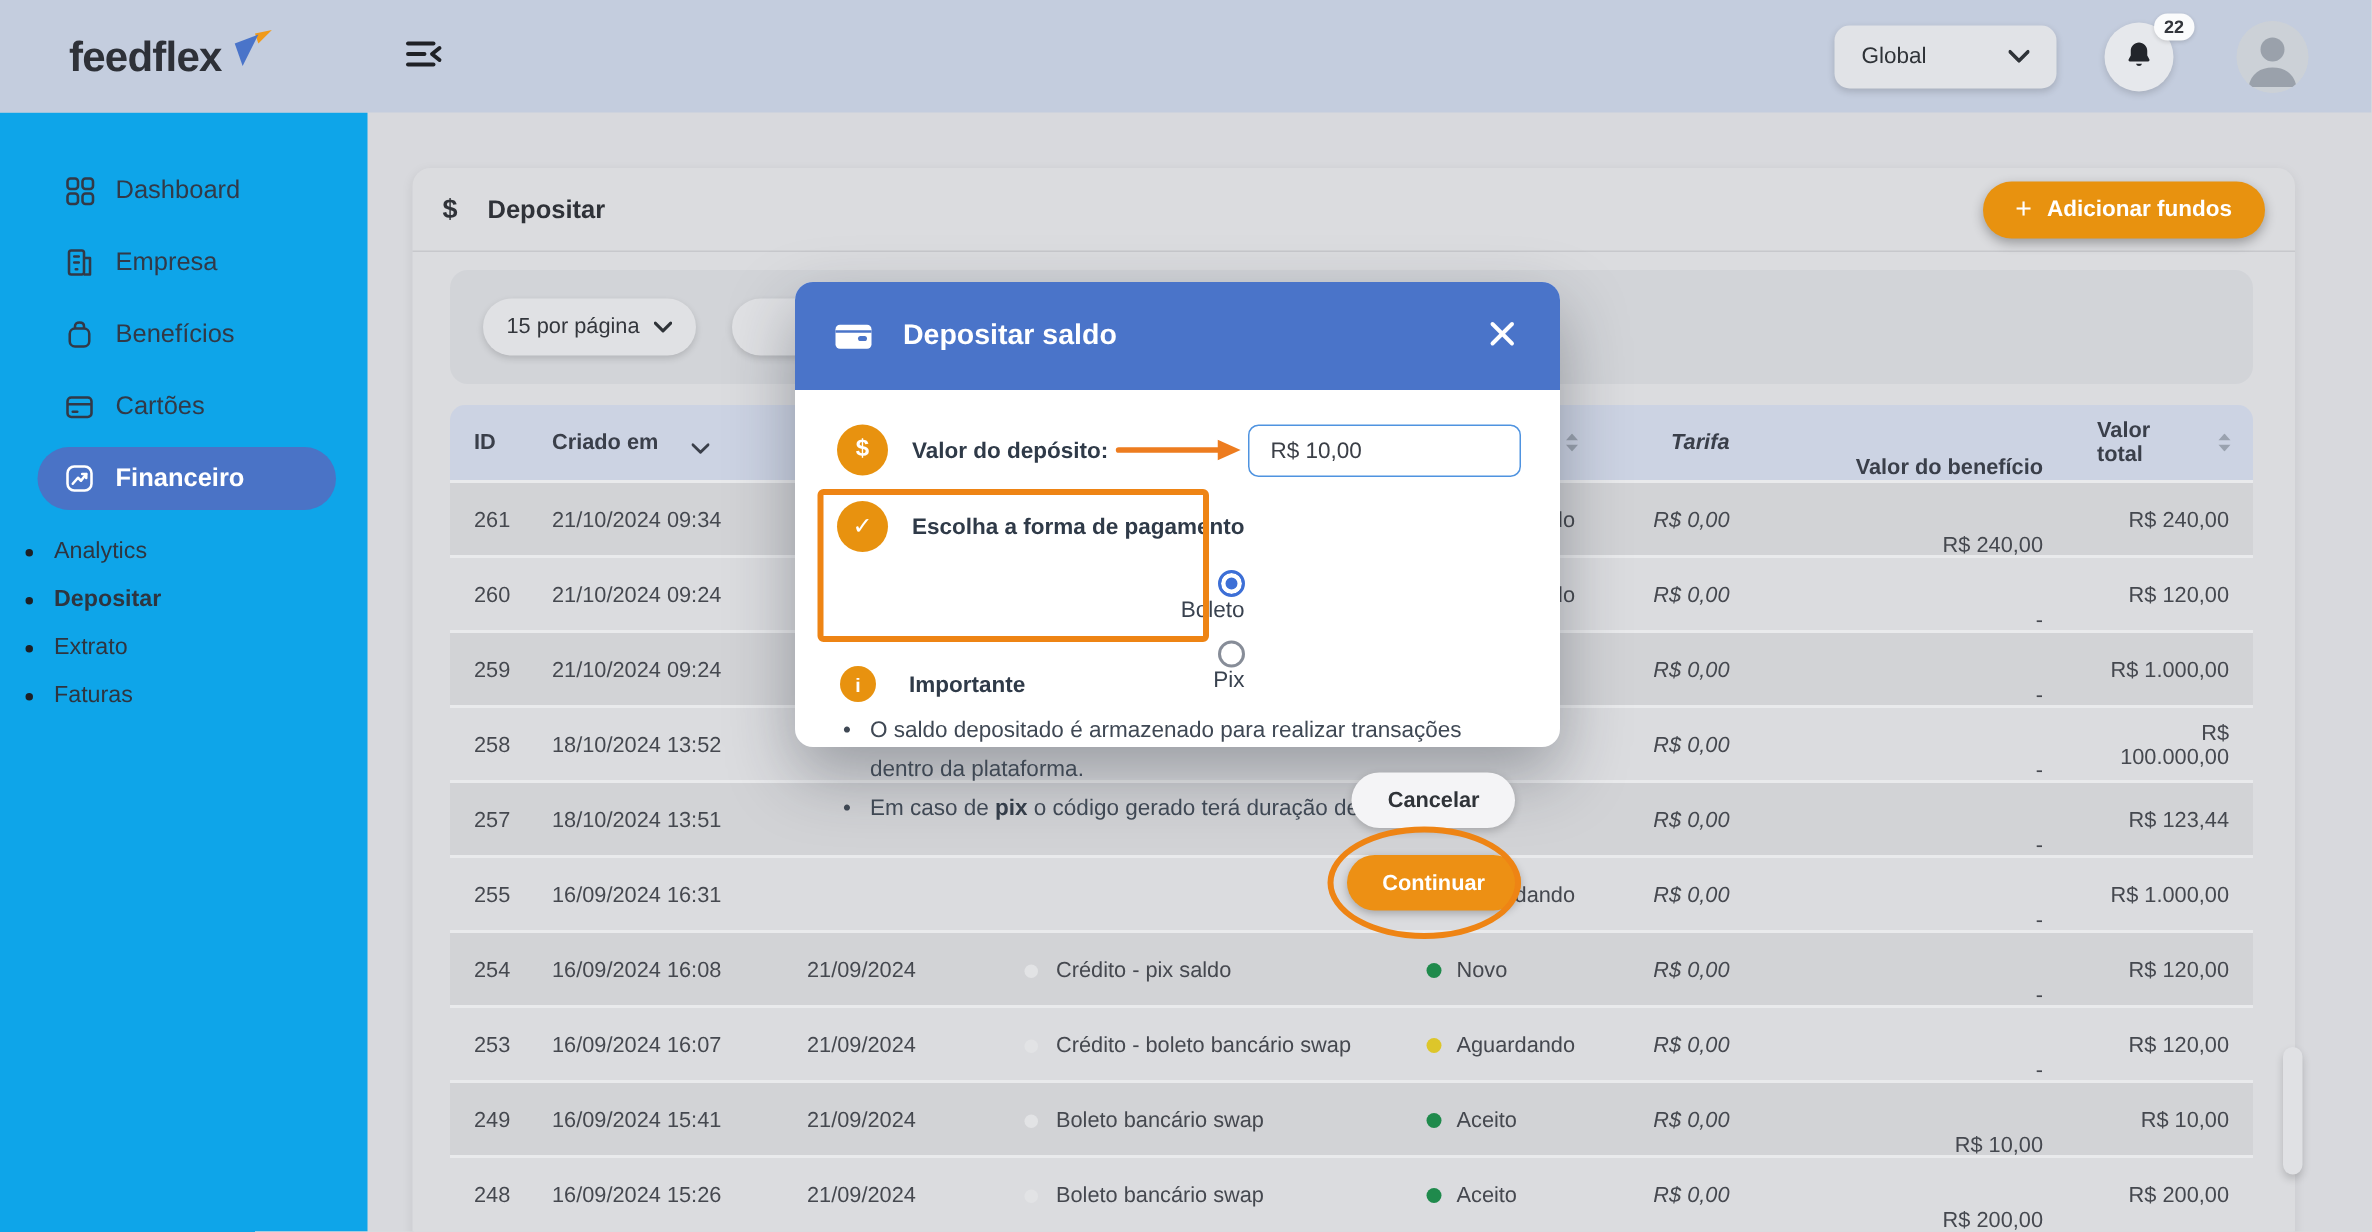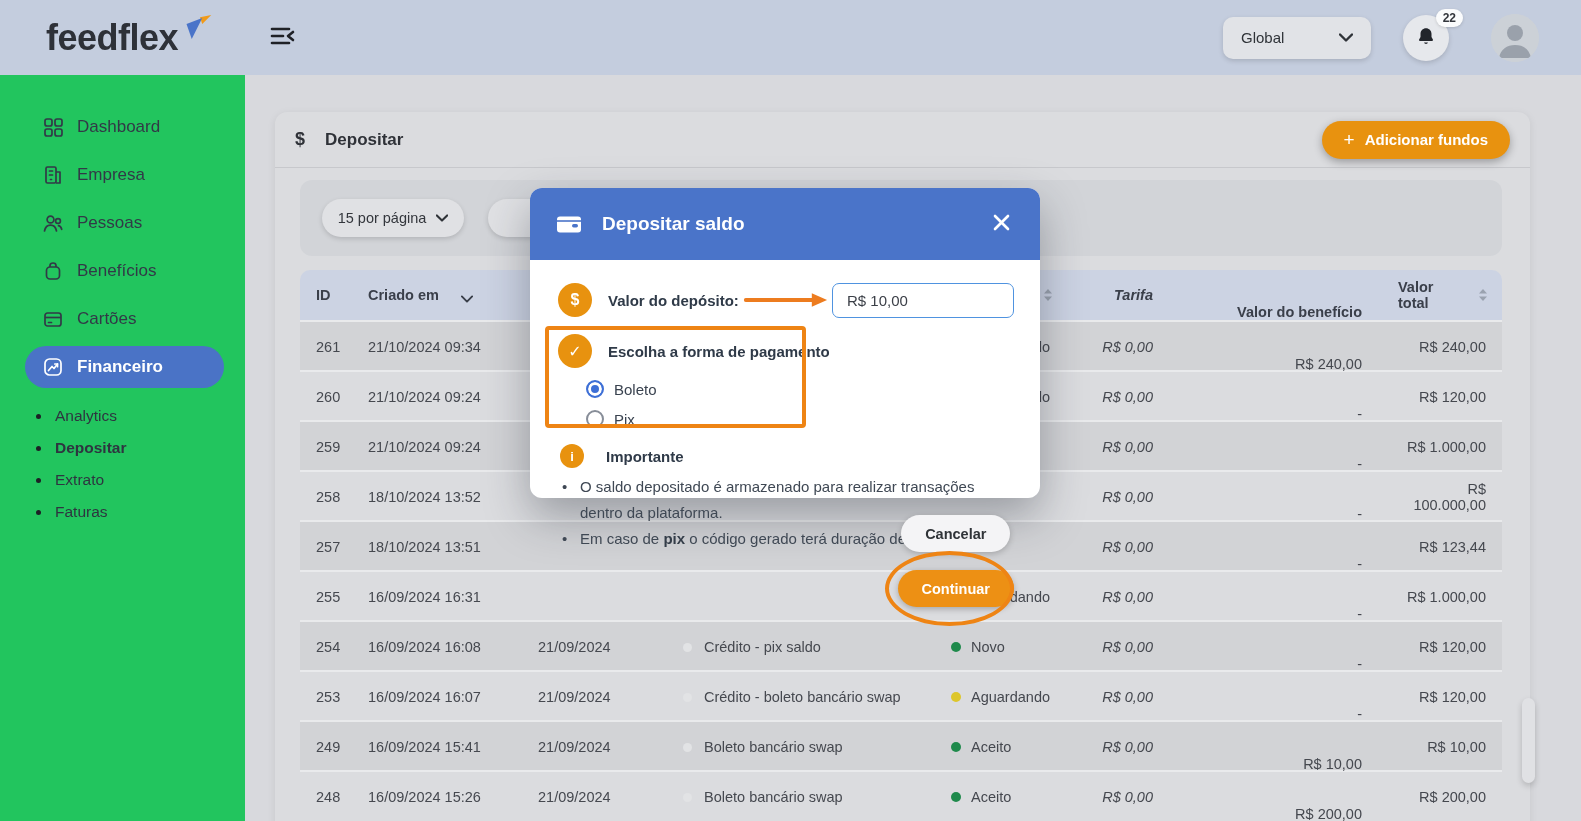--- a/index.html
+++ b/index.html
@@ -7,45 +7,45 @@
   body {
     font-family:"Liberation Sans","DejaVu Sans",sans-serif;
     color:#3c4049; background:#d8d9dd; position:relative;
   }
   .screen { position:absolute; inset:0; }
 
   
   .topbar { position:absolute; left:0; top:0; width:100%; height:75px;
     background:#c4cdde; display:flex; align-items:center; z-index:5; }
   .logo { width:245px; padding-left:46px; display:flex; align-items:flex-start; cursor:pointer; }
-  .logo-text { font-size:36px; font-weight:700; color:#2e3138; letter-spacing:-0.5px; }
+  .logo-text { font-size:28px; font-weight:700; color:#2e3138; letter-spacing:-0.5px; }
   .logo-flag { margin-left:4px; margin-top:-2px; }
   .collapse-btn { background:none; border:none; margin-left:20px; cursor:pointer; padding:4px; }
   .topbar-right { margin-left:auto; display:flex; align-items:center; padding-right:42px; }
   .global-pill { width:148px; height:42px; background:#e1e3e7; border:none; border-radius:10px;
     display:flex; align-items:center; justify-content:space-between; padding:0 18px;
     font-size:15px; color:#2f3338; box-shadow:0 2px 5px rgba(0,0,0,.15); cursor:pointer;
     font-family:inherit; }
   .bell-wrap { position:relative; margin-left:32px; }
   .bell-btn { width:46px; height:46px; border-radius:50%; background:#e6e8ec; border:none;
     display:flex; align-items:center; justify-content:center; box-shadow:0 2px 5px rgba(0,0,0,.15); cursor:pointer; }
   .bell-badge { position:absolute; top:-6px; right:-14px; background:#fafbfc; border-radius:9px;
     padding:2px 7px; font-size:12px; font-weight:700; color:#33363c; box-shadow:0 1px 3px rgba(0,0,0,.15); }
   .avatar-btn { width:48px; height:48px; border-radius:50%; background:#ccd1d7; border:none;
     margin-left:42px; overflow:hidden; display:flex; align-items:center; justify-content:center; cursor:pointer; }
 
-  .sidebar { position:absolute; left:0; top:75px; bottom:0; width:245px; background:#22c55e; z-index:4; }
+  .sidebar { position:absolute; left:0; top:75px; bottom:0; width:245px; background:#0ea5e9; z-index:4; }
   .nav { padding-top:28px; }
   .nav-item { display:flex; align-items:center; gap:13px; height:48px; padding-left:42px;
     font-size:17px; color:#323947; cursor:pointer; }
   .nav-item svg { flex:0 0 auto; }
   .nav-item.active { background:#4a73c6; color:#fff; font-weight:700; height:42px;
     margin:3px 21px 3px 25px; border-radius:21px; padding-left:17px; }
   .subnav { margin-top:12px; }
-  .sub-item { display:flex; align-items:center; gap:14px; height:32px; padding-left:36px;
+  .sub-item { display:flex; align-items:center; gap:14px; height:32px; padding-left:17px;
     font-size:15.5px; color:#2e3540; cursor:pointer; }
   .sub-item .dot { width:5px; height:5px; border-radius:50%; background:#1d2025; }
   .sub-item.active { font-weight:700; }
 
   
   .main { position:absolute; left:245px; top:75px; right:0; bottom:0; background:#d8d9dd; }
   .card { position:absolute; left:30px; top:37px; width:1255px; top:37px; bottom:-20px;
     background:#dbdcdf; border-radius:12px; box-shadow:0 2px 8px rgba(0,0,0,.08); }
   .card-header { height:56px; display:flex; align-items:center; padding:0 20px;
     border-bottom:1px solid #c7c8cc; }
@@ -112,21 +112,21 @@
   .annot-arrow { flex:1; height:18px; }
   .amount-input { width:182px; height:35px; border:1.5px solid #4f93e0; border-radius:7px;
     padding-left:14px; font-size:15px; color:#3b3f47; font-family:inherit; background:#fff; }
 
   .annot-rect { position:absolute; left:15px; top:66px; width:261px; height:102px;
     border:4px solid #ee8414; border-radius:4px; pointer-events:none; z-index:3; }
 
   .payment-block { position:absolute; left:28px; top:74px; }
   .pay-head { display:flex; align-items:center; }
   .pay-head .lbl { margin-left:16px; }
-  .radio-row { display:flex; align-items:flex-end; gap:10px; margin:12px 0 0 28px; cursor:pointer; }
+  .radio-row { display:flex; align-items:flex-end; margin:12px 0 0 28px; cursor:pointer;flex-direction:column; }
   .radio { width:18px; height:18px; border-radius:50%; border:2px solid #878d98; background:#fff; flex:0 0 auto; }
   .radio.checked { border-color:#3d6fd6; background:#3d6fd6; box-shadow:inset 0 0 0 3px #fff; }
 
   .important-head { position:absolute; left:30px; top:184px; display:flex; align-items:center; }
   .important-head .lbl { margin-left:22px; }
   .notes { position:absolute; left:32px; top:214px; width:458px; list-style:none; }
   .notes li { position:relative; padding-left:18px; line-height:26px; color:#3f4854; }
   .notes li::before { content:"•"; position:absolute; left:0; top:0; }
   .notes b { color:#343d49; }
 
@@ -199,29 +199,20 @@
         </svg>
         <span>Dashboard</span>
       </div>
       <div class="nav-item">
         <svg width="22" height="22" viewBox="0 0 22 22" fill="none" stroke="currentColor" stroke-width="1.7" stroke-linejoin="round">
           <rect x="4" y="3" width="10" height="16" rx="1.5"></rect>
           <path d="M14 8h4v11h-4"></path>
           <path d="M7.5 7h3M7.5 11h3M8.5 15.5h1" stroke-linecap="round"></path>
         </svg>
         <span>Empresa</span>
-      </div>
-      <div class="nav-item">
-        <svg width="22" height="22" viewBox="0 0 22 22" fill="none" stroke="currentColor" stroke-width="1.7" stroke-linecap="round">
-          <circle cx="8.5" cy="7.5" r="3.4"></circle>
-          <path d="M2.5 19c.8-4 3-5.8 6-5.8s5.2 1.8 6 5.8"></path>
-          <circle cx="16" cy="9" r="2.4"></circle>
-          <path d="M16.5 13.7c1.8.4 2.8 1.7 3.2 3.6"></path>
-        </svg>
-        <span>Pessoas</span>
       </div>
       <div class="nav-item">
         <svg width="22" height="22" viewBox="0 0 22 22" fill="none" stroke="currentColor" stroke-width="1.7" stroke-linejoin="round">
           <path d="M8 7V5.5C8 4 9.2 3 11 3s3 1 3 2.5V7"></path>
           <rect x="4.5" y="7" width="13" height="12" rx="3.5"></rect>
         </svg>
         <span>Benefícios</span>
       </div>
       <div class="nav-item">
         <svg width="22" height="22" viewBox="0 0 22 22" fill="none" stroke="currentColor" stroke-width="1.7">

